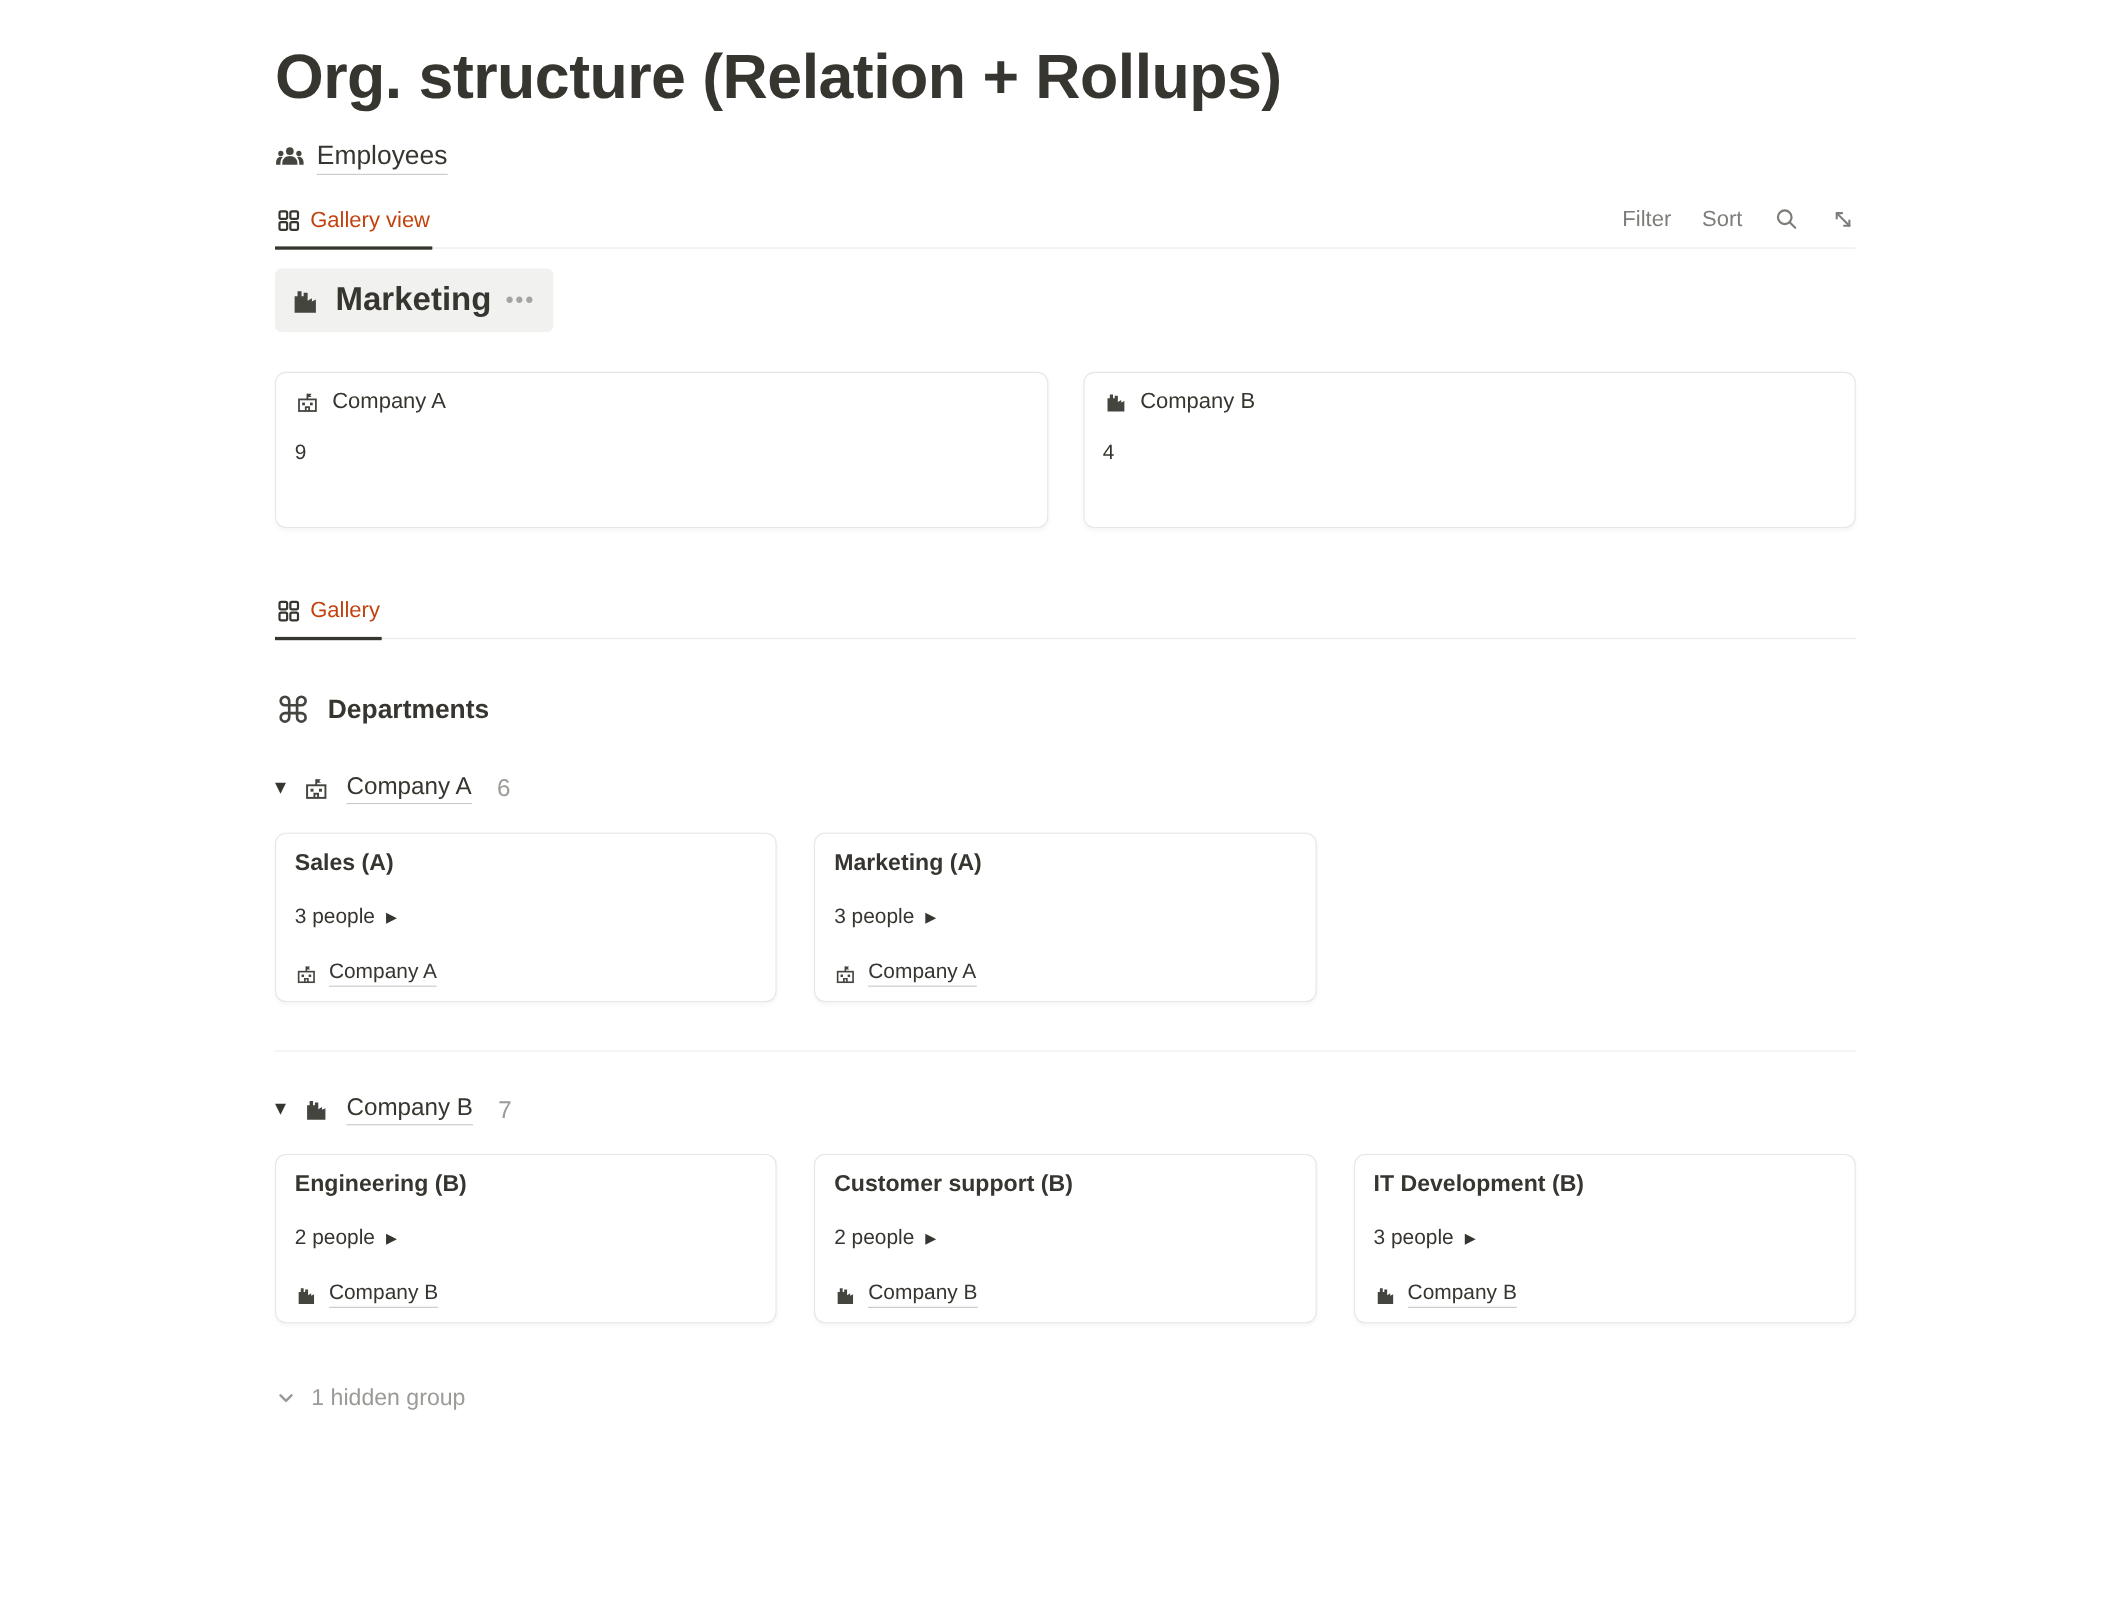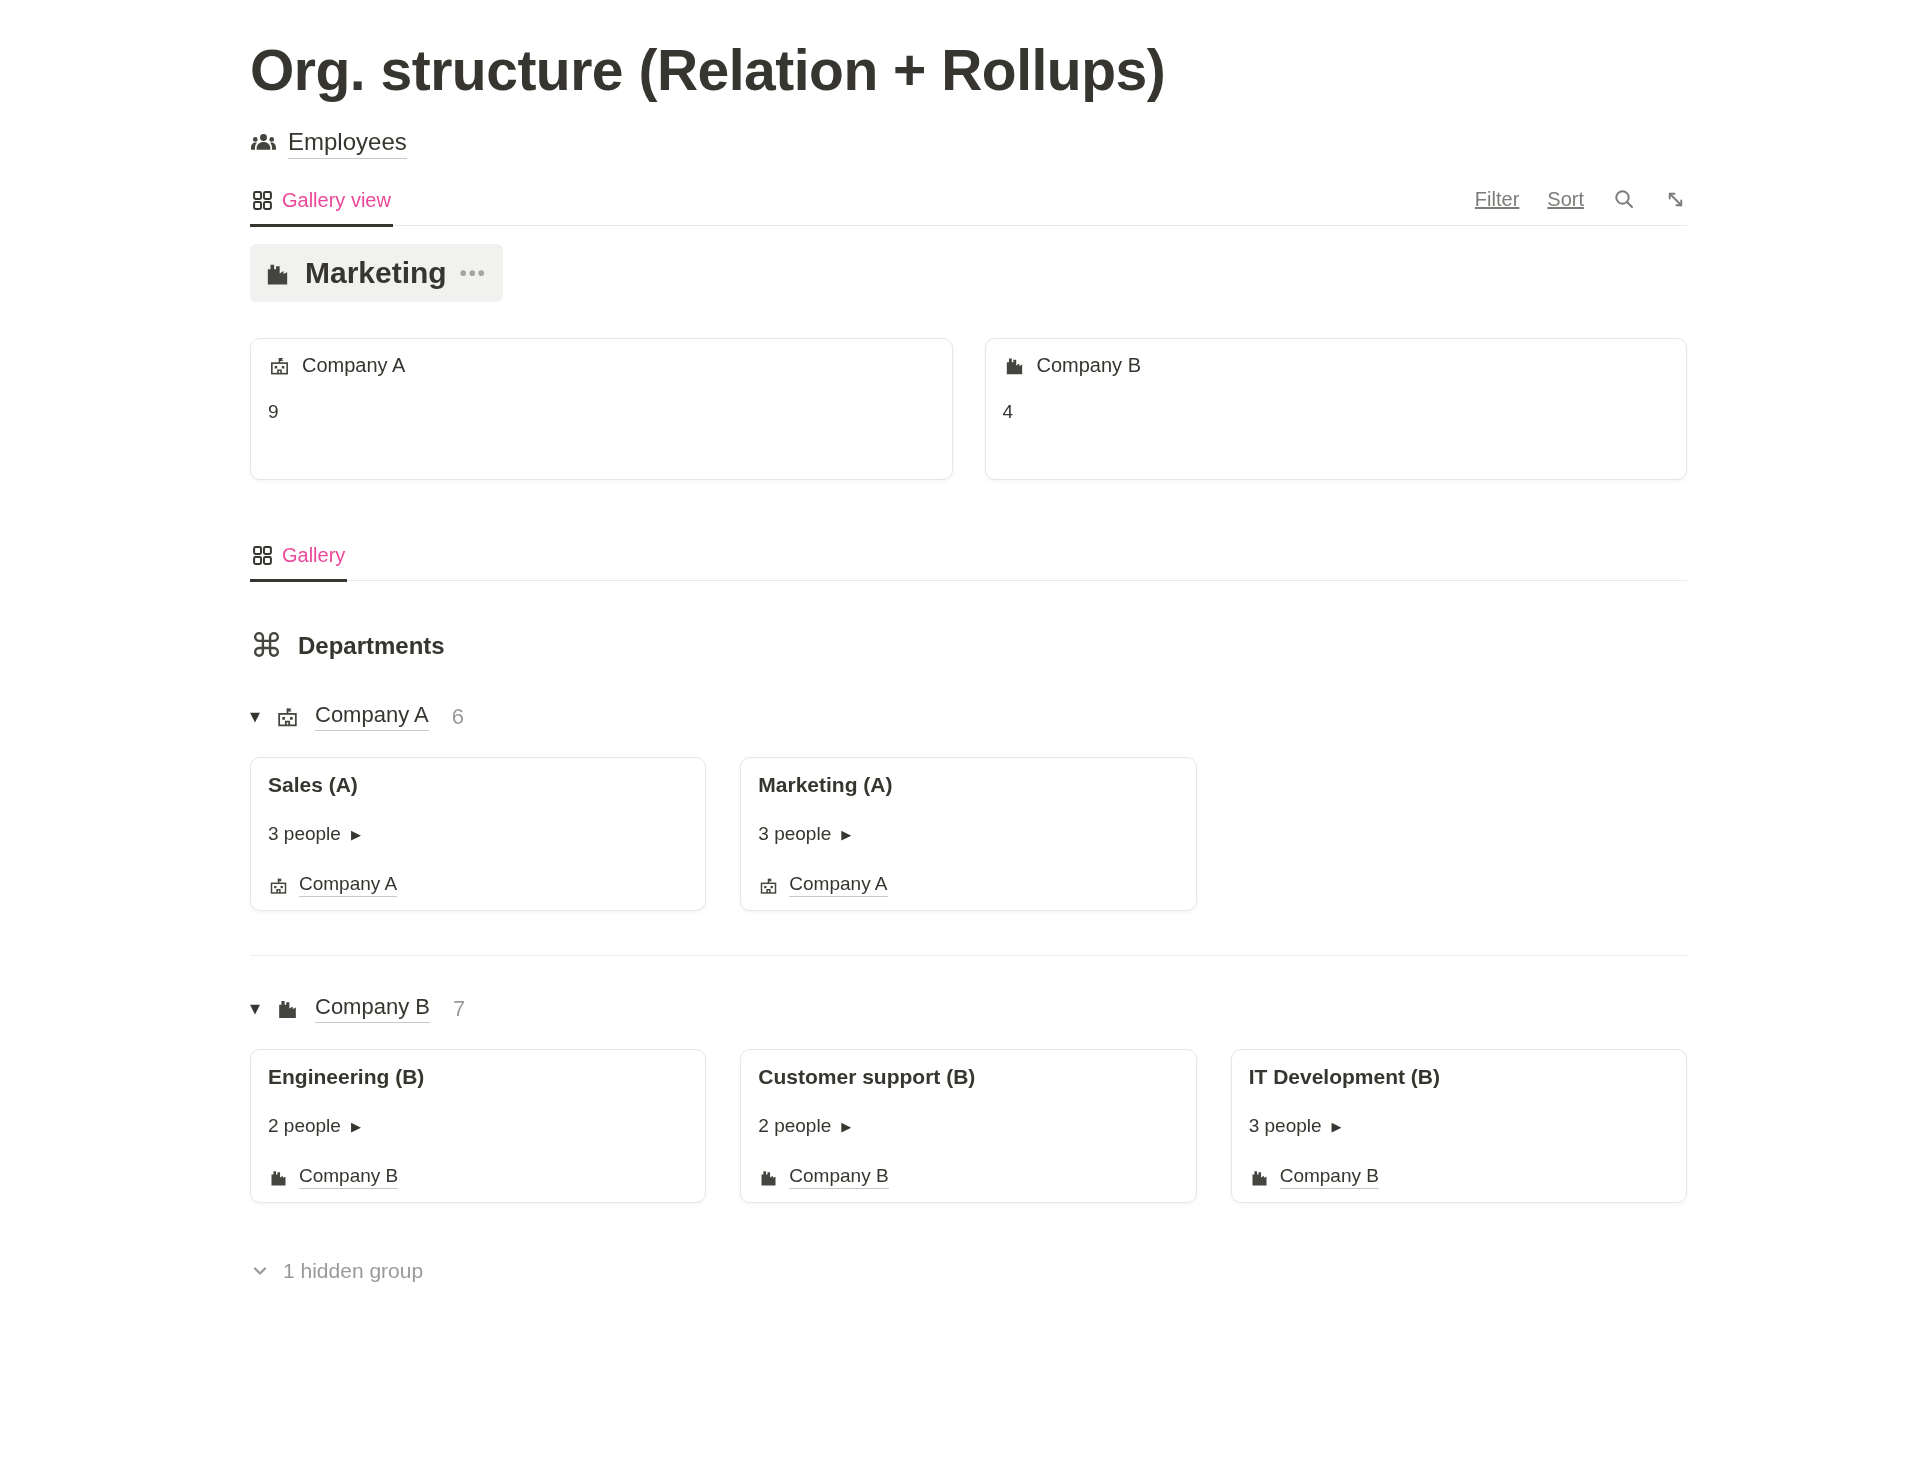--- a/index.html
+++ b/index.html
@@ -26,26 +26,26 @@
   }
   .icon { display: inline-flex; align-items: center; justify-content: center; flex: 0 0 auto; }
 
   
   .tabs-row {
     margin-top: 22px; display: flex; justify-content: space-between; align-items: flex-end;
     border-bottom: 1px solid #e9e9e7;
   }
   .tab {
     display: inline-flex; align-items: center; gap: 9px;
-    font-size: 20px; font-weight: 500; color: #ec4899;
+    font-size: 20px; font-weight: 500; color: #c2410c;
     padding: 8px 2px 12px 2px; margin-bottom: -2px;
     border-bottom: 3px solid #37352f; cursor: pointer;
   }
   .toolbar { display: flex; align-items: center; gap: 28px; padding-bottom: 14px; }
-  .toolbar-btn { font-size: 20px; color: #7d7c78; cursor: pointer; text-decoration: underline; }
+  .toolbar-btn { font-size: 20px; color: #7d7c78; cursor: pointer; }
   .toolbar-icon { cursor: pointer; }
 
   
   .companies-pill {
     margin-top: 18px; display: inline-flex; align-items: center; gap: 13px;
     background: #f1f1ef; border-radius: 6px; padding: 12px 16px 12px 13px; cursor: pointer;
   }
   .companies-pill .pill-title { font-size: 30px; font-weight: 700; }
   .dots-menu { font-size: 20px; font-weight: 700; color: #a5a49f; letter-spacing: 2px; cursor: pointer; }
 

